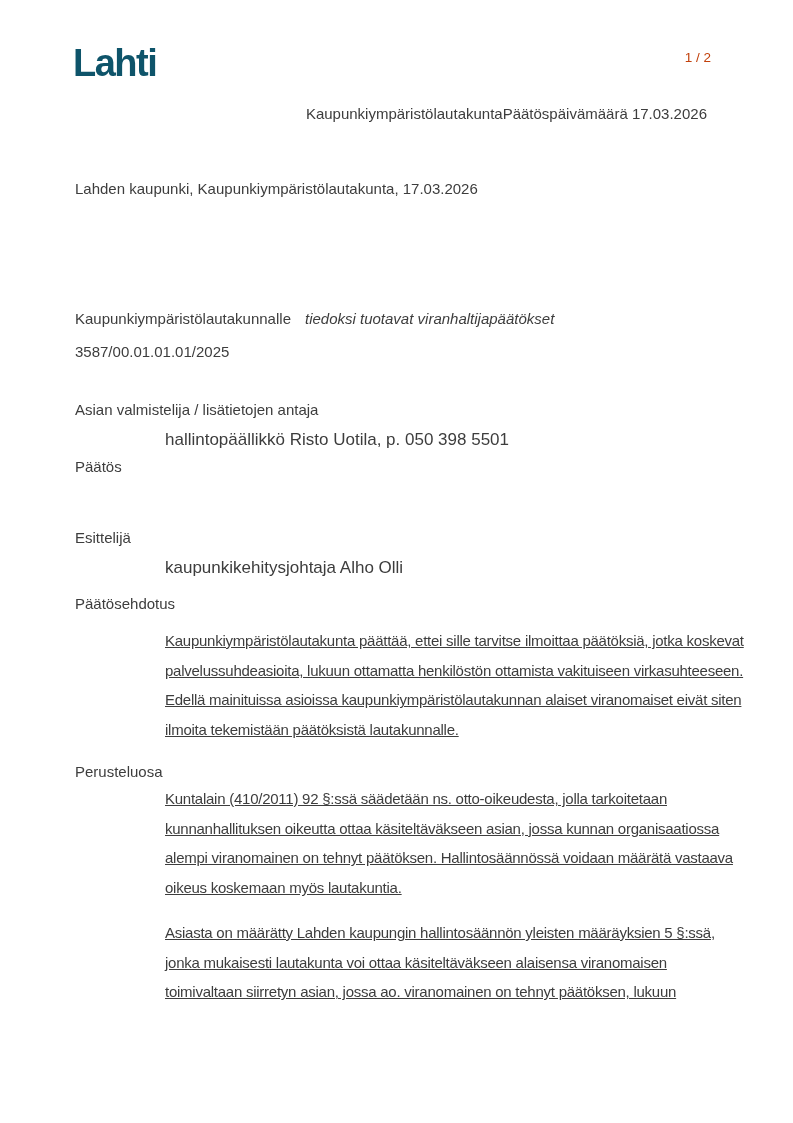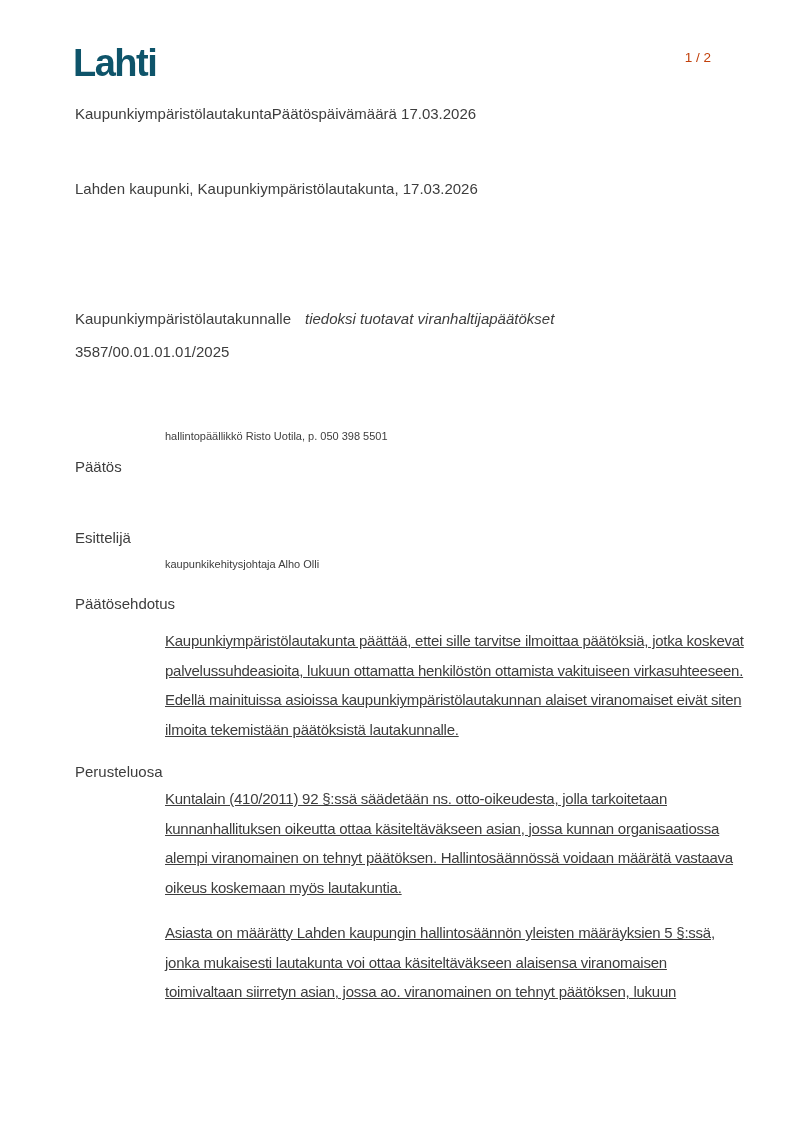--- a/index.html
+++ b/index.html
@@ -30,21 +30,21 @@
     right: 82px;
     font-size: 13.5px;
     color: #c2410c;
   }
   .header-row {
     position: absolute;
     left: 75px;
     right: 86px;
     top: 105px;
     display: flex;
-    justify-content: flex-start;
+    justify-content: flex-end;
     font-size: 15px;
   }
   .subheader {
     position: absolute;
     left: 75px;
     top: 180px;
     font-size: 15px;
   }
   .title-line {
     position: absolute;
@@ -61,21 +61,21 @@
     text-align: right;
   }
   .label {
     position: absolute;
     left: 75px;
     font-size: 15px;
   }
   .indent {
     position: absolute;
     left: 165px;
-    font-size: 11px;
+    font-size: 17px;
   }
   .para {
     position: absolute;
     left: 165px;
     width: 580px;
     font-size: 15px;
     line-height: 29.7px;
     letter-spacing: -0.25px;
     text-align: left;
     text-decoration: underline;
@@ -96,20 +96,21 @@
   </div>
 
   <div class="subheader">Lahden kaupunki, Kaupunkiympäristölautakunta, 17.03.2026</div>
 
   <div class="title-line">
     <span class="part1">Kaupunkiympäristölautakunnalle</span><span class="part2">tiedoksi tuotavat viranhaltijapäätökset</span>
   </div>
 
   <div class="case-number">3587/00.01.01.01/2025</div>
 
+  <div class="label" style="top:401px;">Asian valmistelija / lisätietojen antaja</div>
   <div class="indent" style="top:430px;">hallintopäällikkö Risto Uotila, p. 050 398 5501</div>
 
   <div class="label" style="top:458px;">Päätös</div>
 
   <div class="label" style="top:529px;">Esittelijä</div>
   <div class="indent" style="top:558px;">kaupunkikehitysjohtaja Alho Olli</div>
 
   <div class="label" style="top:595px;">Päätösehdotus</div>
   <div class="para" style="top:626px;">Kaupunkiympäristölautakunta päättää, ettei sille tarvitse ilmoittaa päätöksiä, jotka koskevat palvelussuhdeasioita, lukuun ottamatta henkilöstön ottamista vakituiseen virkasuhteeseen. Edellä mainituissa asioissa kaupunkiympäristölautakunnan alaiset viranomaiset eivät siten ilmoita tekemistään päätöksistä lautakunnalle.</div>
 

